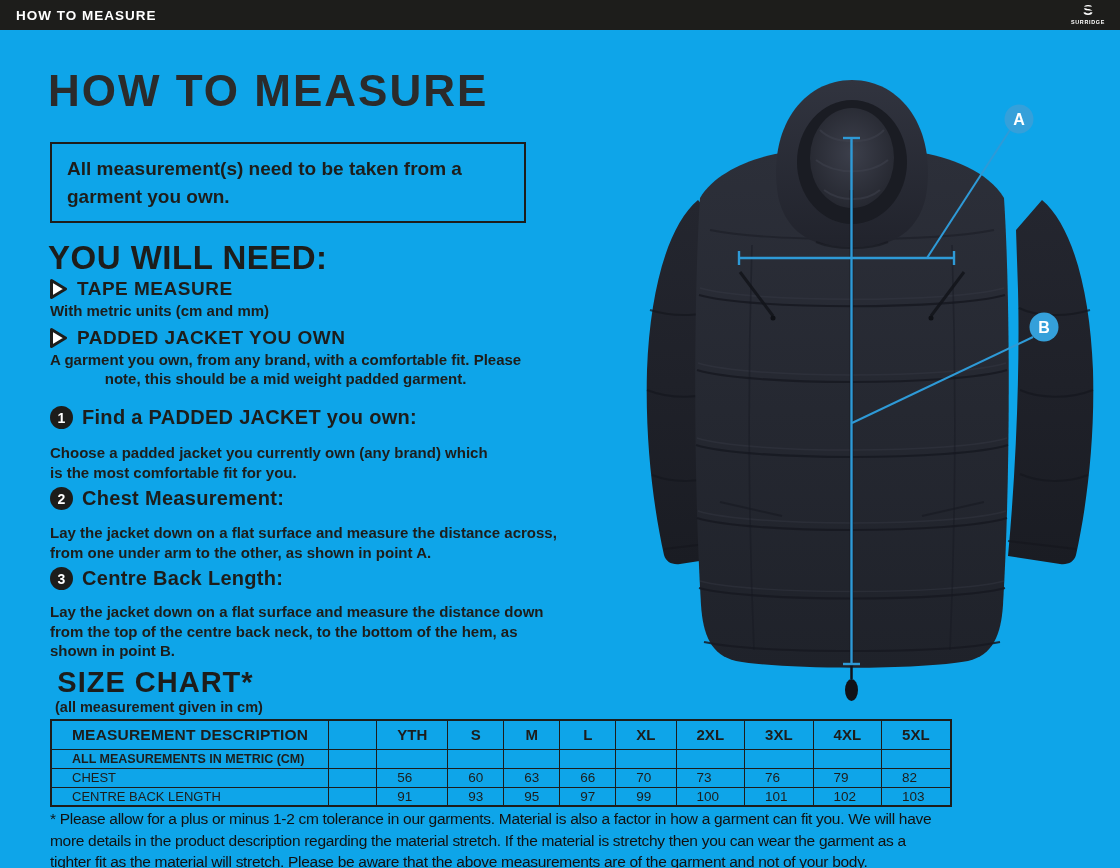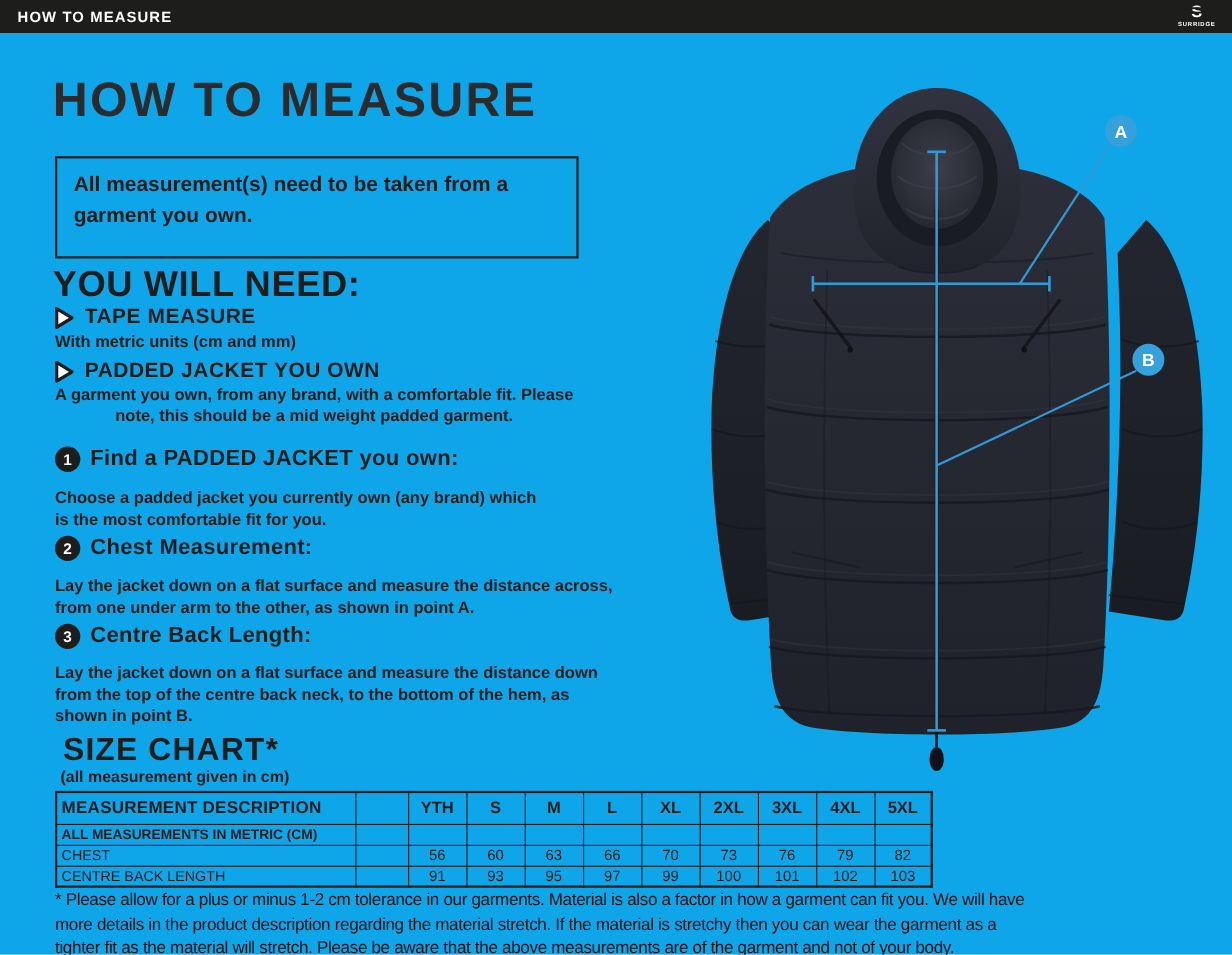--- a/index.html
+++ b/index.html
@@ -19,21 +19,21 @@
     color:#fff; font-size:13.5px; font-weight:bold; letter-spacing:1px;
   }
   .brand-logo { width:40px; height:27px; margin-top:1px; }
 
   
   .h1 {
     position:absolute; left:48px; top:66px; font-size:44px; font-weight:bold;
     letter-spacing:2px; color:#2b2b2b;
   }
   .notice-box {
-    position:absolute; left:50px; top:142px; width:476px; height:93px;
+    position:absolute; left:50px; top:142px; width:476px; height:81px;
     border:2.5px solid #1d1d1b; padding:11px 15px;
     font-size:19px; font-weight:bold; line-height:28px; white-space:pre-line;
   }
   .ywn-heading {
     position:absolute; left:48px; top:239px; font-size:33px; font-weight:bold; letter-spacing:0.5px;
   }
   .need-item-title {
     position:absolute; display:flex; align-items:center; gap:10px;
     font-size:19px; font-weight:bold; letter-spacing:0.5px;
   }
@@ -55,28 +55,28 @@
   }
   .sc-heading-row { position:absolute; left:48px; top:666px; display:flex; align-items:center;flex-direction:column; }
   .sc-heading { font-size:29px; font-weight:bold; letter-spacing:1px; }
   .sc-subheading { font-size:14.5px; font-weight:bold; margin-left:7px; }
 
   
   table.size-table {
     position:absolute; left:50px; top:719px; border-collapse:collapse; table-layout:fixed;
     border:2.2px solid #1d1d1b; font-family:"Liberation Sans", sans-serif;
   }
-  table.size-table td, table.size-table th { border:1.6px solid #1d1d1b; padding:0 4px; overflow:hidden; white-space:nowrap; }
+  table.size-table td, table.size-table th { border:1.6px solid #1d1d1b; padding:0 20px; overflow:hidden; white-space:nowrap; }
   .tr-header { height:29px; }
   .tr-row { height:19px; }
   .th-desc { text-align:left; font-size:15.5px; font-weight:bold; letter-spacing:0.2px; padding-left:6px; }
   .th-size { text-align:center; font-size:15px; font-weight:bold; }
   .td-label { text-align:left; font-size:12.5px; padding-left:5px; }
   .td-label.bold { font-weight:bold; }
-  .td-val { text-align:center; font-size:13.5px; }
+  .td-val { font-size:13.5px; }
 
   .footnote {
     position:absolute; left:50px; top:808px; width:1050px;
     font-size:15.5px; line-height:21.5px; letter-spacing:-0.3px; white-space:pre-line; color:#111;
   }
 
   
   .jacket-figure { position:absolute; left:620px; top:50px; width:500px; height:680px; }
 </style>
 </head>

